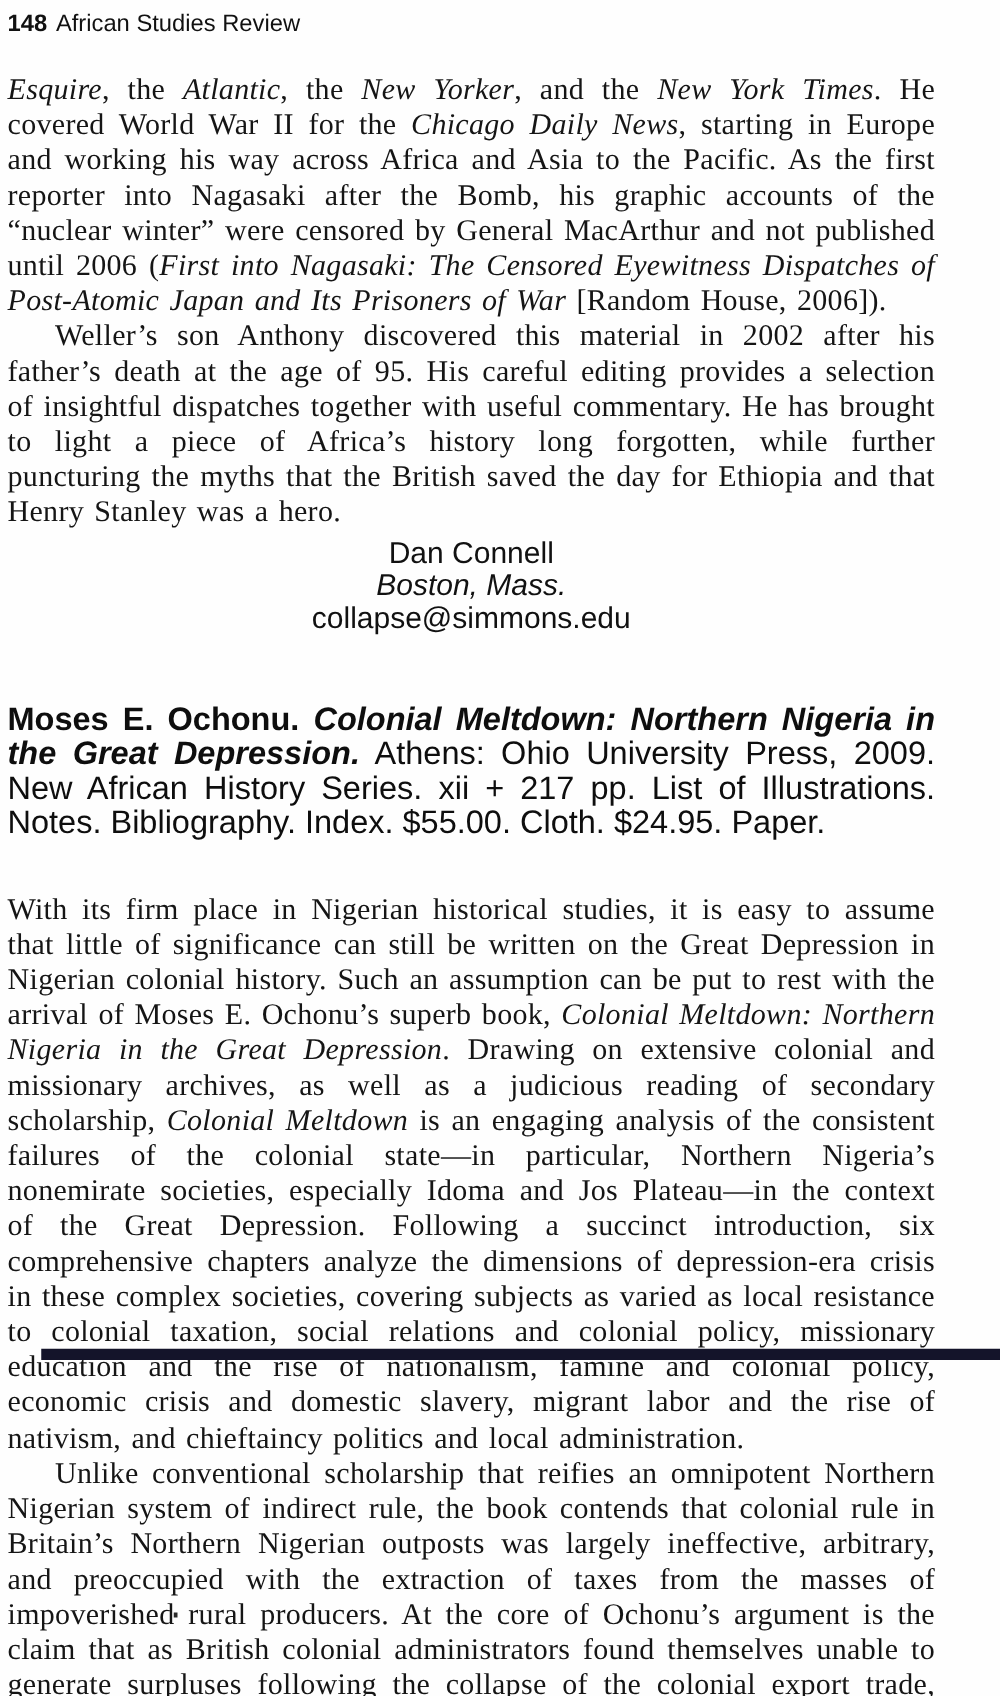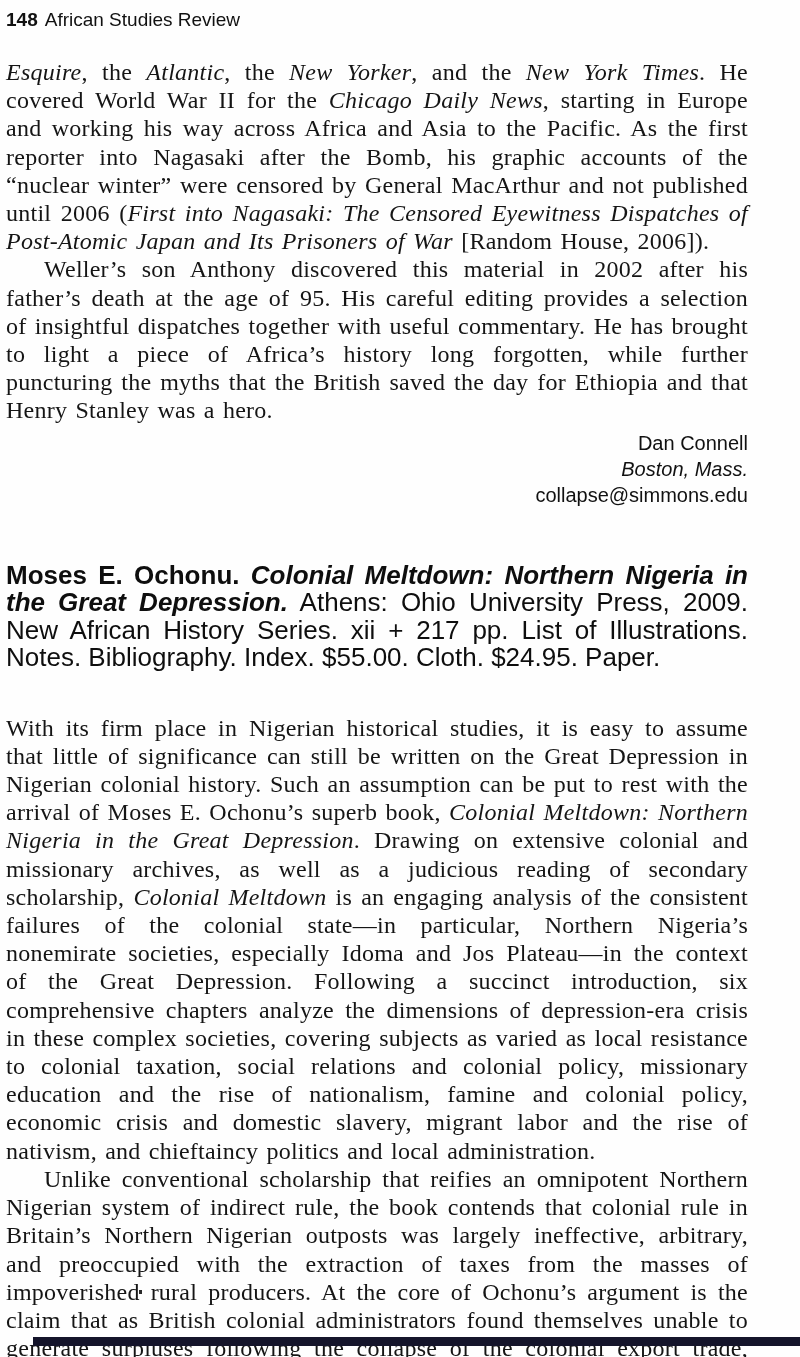--- a/index.html
+++ b/index.html
@@ -5,21 +5,21 @@
   html, body { margin: 0; padding: 0; }
   body {
     width: 800px; height: 1357px;
     background: #fefefe;
     color: #151515;
     position: relative;
     overflow: hidden;
   }
   .page {
     position: relative;
-    width: 800px; height: 1346px;
+    width: 800px; height: 1088px;
     padding: 8px 52px 0 6px;
     box-sizing: border-box;
   }
   
   .running-head {
     font-family: "Liberation Sans", sans-serif;
     font-size: 19px;
     line-height: 24px;
     color: #111;
   }
@@ -36,23 +36,23 @@
     word-spacing: 2px;
   }
   .serif-body { margin-top: 26px; }
   .indent { text-indent: 38px; }
   .it { font-style: italic; }
   .bd { font-weight: 700; }
 
   
   .signature {
     font-family: "Liberation Sans", sans-serif;
-    font-size: 20px;
+    font-size: 24px;
     line-height: 26px;
-    text-align: right;
+    text-align: center;
     margin-top: 5px;
     color: #111;
   }
 
   
   .citation {
     font-family: "Liberation Sans", sans-serif;
     font-size: 26px;
     line-height: 27.5px;
     text-align: justify;

